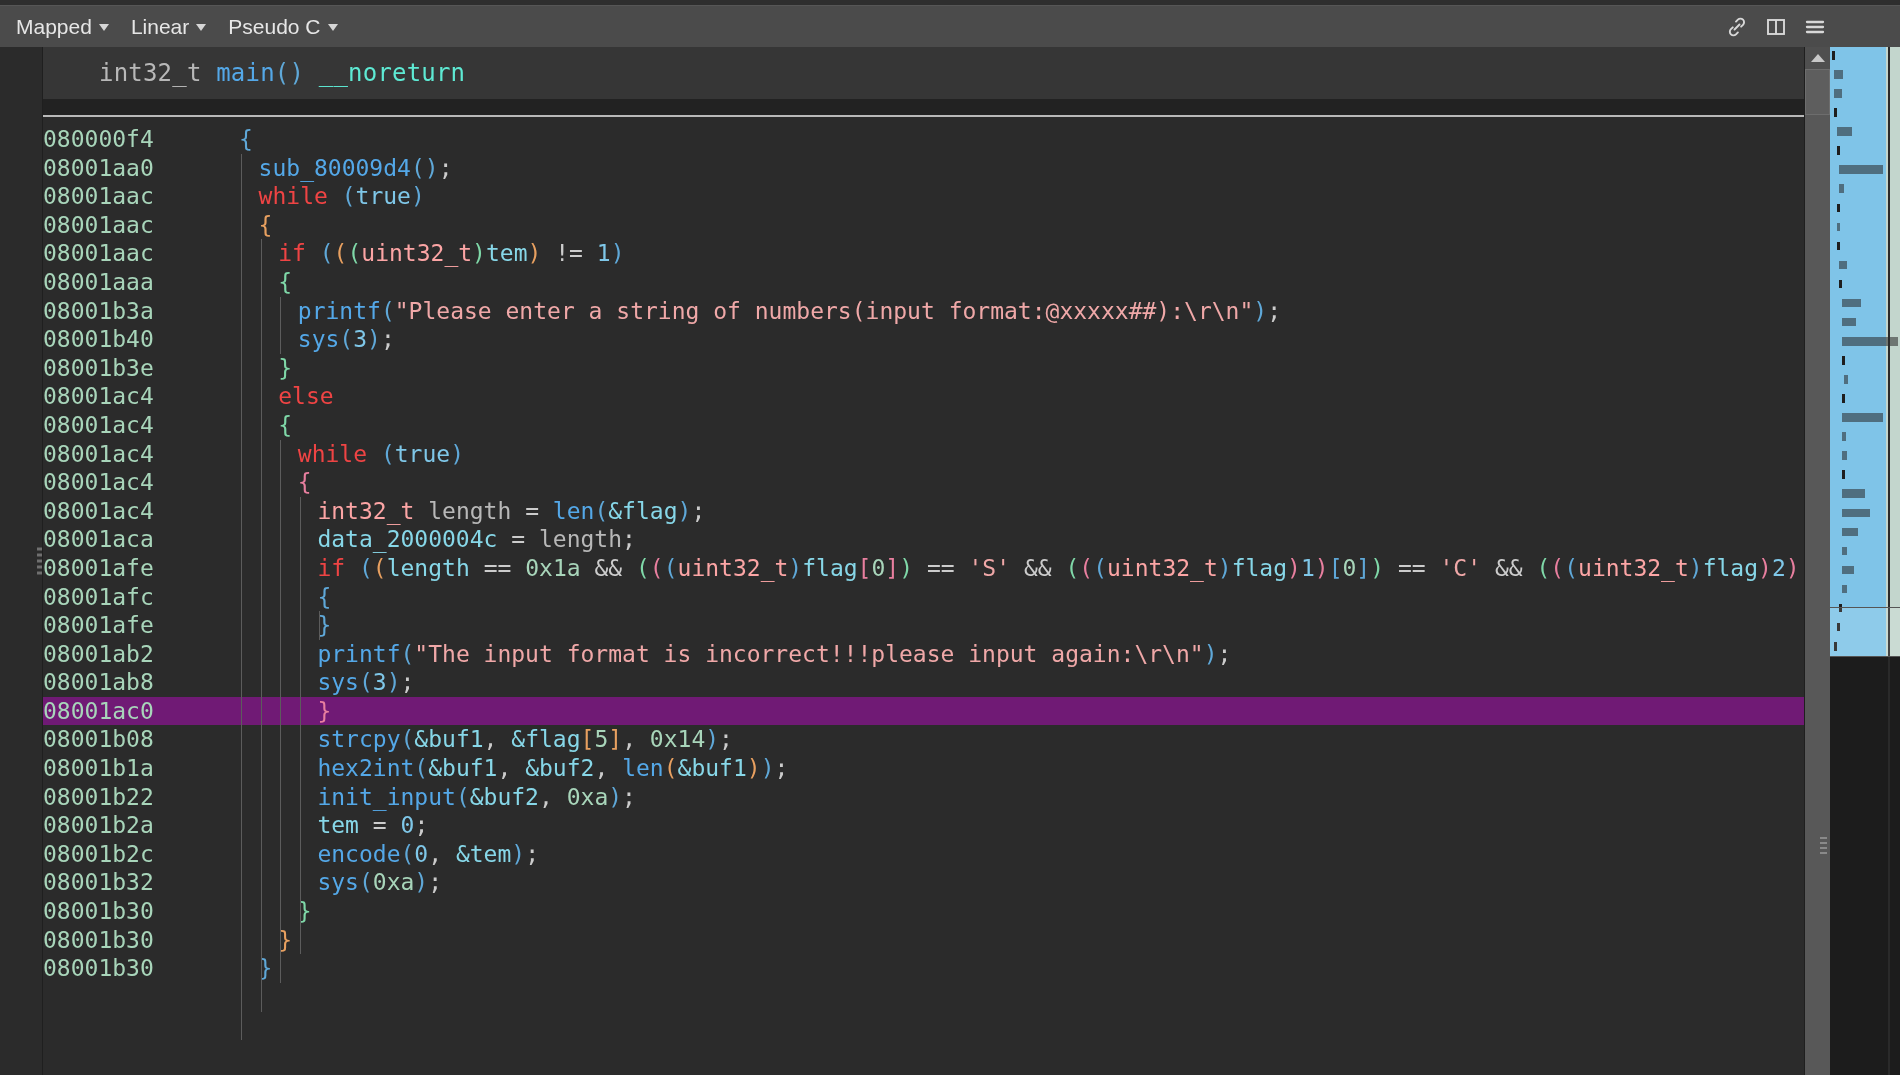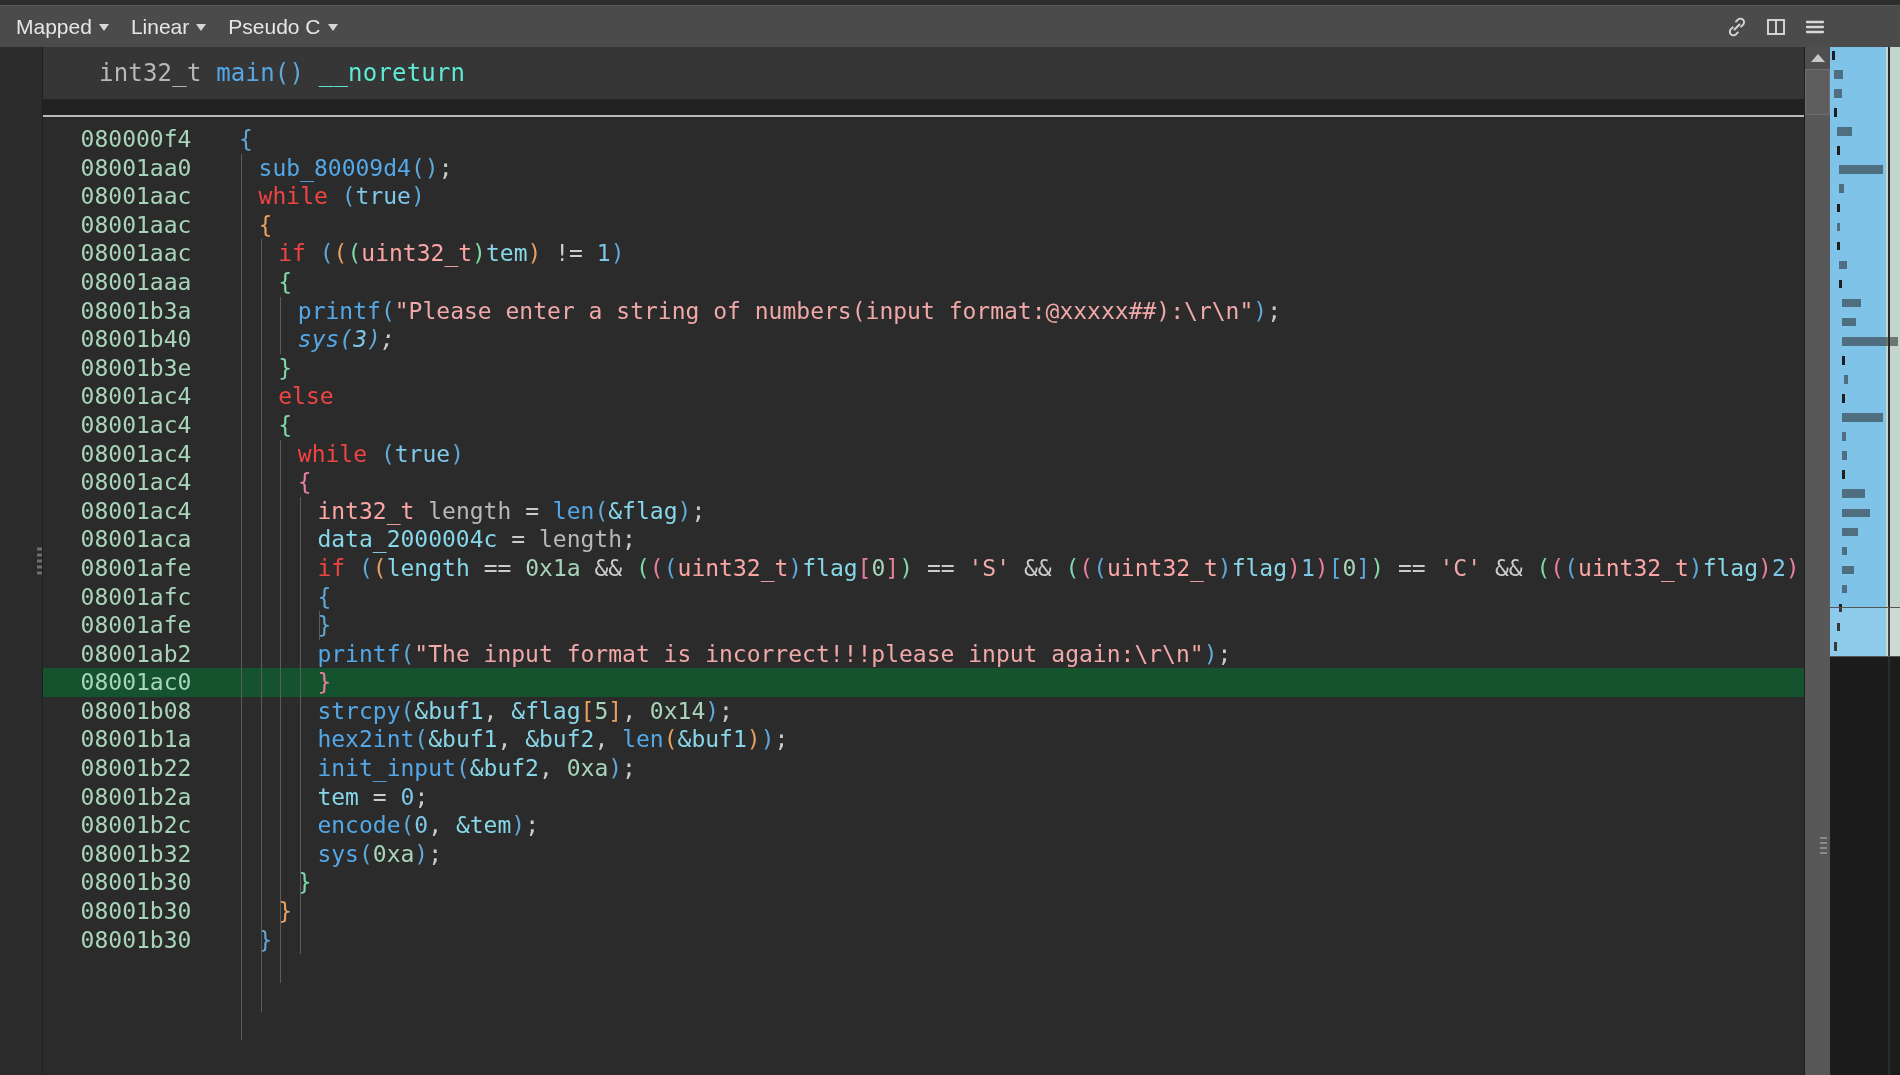--- a/index.html
+++ b/index.html
@@ -83,22 +83,22 @@
     padding-top: 8px;
   }
   .code-line {
     position: relative;
     height: 28.6px;
     line-height: 28.6px;
     font-size: 23px;
     white-space: pre;
     letter-spacing: 0px;
   }
-  .code-line.hl { background: #14532d; }
-  .addr { display: inline-block; width: 186px; text-align: center; color: #a8d5ba; }
+  .code-line.hl { background: #701a75; }
+  .addr { display: inline-block; width: 186px; text-align: left; color: #a8d5ba; }
   .gut { display: inline-block; width: 10px; }
 
   
   .t-key   { color: #ef4444; }
   .t-fn    { color: #54a8e8; }
   .t-type  { color: #fca5a5; }
   .t-type2 { color: #b8b8b8; }
   .t-var   { color: #87d7e8; }
   .t-num   { color: #a8d5ba; }
   .t-num2  { color: #7fc7e8; }
@@ -220,32 +220,33 @@
       <div class="sig-rule"></div>
 
       <div class="code-viewport" id="code-viewport">
           <div class="code-line"><span class="addr">080000f4</span><span class="gut"></span><span style="padding-left: 0px;"><span class="b0">{</span></span></div>
           <div class="code-line"><span class="addr">08001aa0</span><span class="gut"></span><span style="padding-left: 19.6px;"><span class="t-fn">sub_80009d4</span><span class="p0">(</span><span class="p0">)</span><span class="t-punct">;</span></span></div>
           <div class="code-line"><span class="addr">08001aac</span><span class="gut"></span><span style="padding-left: 19.6px;"><span class="t-key">while</span> <span class="p0">(</span><span class="t-num2">true</span><span class="p0">)</span></span></div>
           <div class="code-line"><span class="addr">08001aac</span><span class="gut"></span><span style="padding-left: 19.6px;"><span class="b1">{</span></span></div>
           <div class="code-line"><span class="addr">08001aac</span><span class="gut"></span><span style="padding-left: 39.2px;"><span class="t-key">if</span> <span class="p0">(</span><span class="p1">(</span><span class="p2">(</span><span class="t-type">uint32_t</span><span class="p2">)</span><span class="t-var">tem</span><span class="p1">)</span> <span class="t-punct">!=</span> <span class="t-num2">1</span><span class="p0">)</span></span></div>
           <div class="code-line"><span class="addr">08001aaa</span><span class="gut"></span><span style="padding-left: 39.2px;"><span class="b2">{</span></span></div>
           <div class="code-line"><span class="addr">08001b3a</span><span class="gut"></span><span style="padding-left: 58.8px;"><span class="t-fn">printf</span><span class="p0">(</span><span class="t-str">"Please enter a string of numbers(input format:@xxxxx##):\r\n"</span><span class="p0">)</span><span class="t-punct">;</span></span></div>
-          <div class="code-line"><span class="addr">08001b40</span><span class="gut"></span><span style="padding-left: 58.8px; font-style: italic;"><span class="t-fn">sys</span><span class="p0">(</span><span class="t-num2">3</span><span class="p0">)</span><span class="t-punct">;</span></span></div>
+          <div class="code-line"><span class="addr">08001b40</span><span class="gut"></span><span style="padding-left: 58.8px;"><span class="t-fn">sys</span><span class="p0">(</span><span class="t-num2">3</span><span class="p0">)</span><span class="t-punct">;</span></span></div>
           <div class="code-line"><span class="addr">08001b3e</span><span class="gut"></span><span style="padding-left: 39.2px;"><span class="b2">}</span></span></div>
           <div class="code-line"><span class="addr">08001ac4</span><span class="gut"></span><span style="padding-left: 39.2px;"><span class="t-key">else</span></span></div>
           <div class="code-line"><span class="addr">08001ac4</span><span class="gut"></span><span style="padding-left: 39.2px;"><span class="b2">{</span></span></div>
           <div class="code-line"><span class="addr">08001ac4</span><span class="gut"></span><span style="padding-left: 58.8px;"><span class="t-key">while</span> <span class="p0">(</span><span class="t-num2">true</span><span class="p0">)</span></span></div>
           <div class="code-line"><span class="addr">08001ac4</span><span class="gut"></span><span style="padding-left: 58.8px;"><span class="b3">{</span></span></div>
           <div class="code-line"><span class="addr">08001ac4</span><span class="gut"></span><span style="padding-left: 78.4px;"><span class="t-type">int32_t</span> <span class="t-type2">length</span> <span class="t-punct">=</span> <span class="t-fn">len</span><span class="p0">(</span><span class="t-var">&amp;flag</span><span class="p0">)</span><span class="t-punct">;</span></span></div>
           <div class="code-line"><span class="addr">08001aca</span><span class="gut"></span><span style="padding-left: 78.4px;"><span class="t-var">data_2000004c</span> <span class="t-punct">=</span> <span class="t-type2">length</span><span class="t-punct">;</span></span></div>
           <div class="code-line"><span class="addr">08001afe</span><span class="gut"></span><span style="padding-left: 78.4px;"><span class="t-key">if</span> <span class="p0">(</span><span class="p1">(</span><span class="t-var">length</span> <span class="t-punct">==</span> <span class="t-num">0x1a</span> <span class="t-punct">&amp;&amp;</span> <span class="p2">(</span><span class="p3">(</span><span class="p0">(</span><span class="t-type">uint32_t</span><span class="p0">)</span><span class="t-var">flag</span><span class="p3">[</span><span class="t-num">0</span><span class="p3">]</span><span class="p2">)</span> <span class="t-punct">==</span> <span class="t-str">'S'</span> <span class="t-punct">&amp;&amp;</span> <span class="p2">(</span><span class="p3">(</span><span class="p0">(</span><span class="t-type">uint32_t</span><span class="p0">)</span><span class="t-var">flag</span><span class="p3">)</span><span class="t-num2">1</span><span class="p3">)</span><span class="p0">[</span><span class="t-num">0</span><span class="p0">]</span><span class="p2">)</span> <span class="t-punct">==</span> <span class="t-str">'C'</span> <span class="t-punct">&amp;&amp;</span> <span class="p2">(</span><span class="p3">(</span><span class="p0">(</span><span class="t-type">uint32_t</span><span class="p0">)</span><span class="t-var">flag</span><span class="p3">)</span><span class="t-num2">2</span><span class="p3">)</span><span class="p0">[</span><span class="t-num">0</span><span class="p0">]</span></span></div>
           <div class="code-line"><span class="addr">08001afc</span><span class="gut"></span><span style="padding-left: 78.4px;"><span class="b0">{</span></span></div>
           <div class="code-line"><span class="addr">08001afe</span><span class="gut"></span><span style="padding-left: 78.4px;"><span class="b0">}</span></span></div>
           <div class="code-line"><span class="addr">08001ab2</span><span class="gut"></span><span style="padding-left: 78.4px;"><span class="t-fn">printf</span><span class="p0">(</span><span class="t-str">"The input format is incorrect!!!please input again:\r\n"</span><span class="p0">)</span><span class="t-punct">;</span></span></div>
+          <div class="code-line"><span class="addr">08001ab8</span><span class="gut"></span><span style="padding-left: 78.4px;"><span class="t-fn">sys</span><span class="p0">(</span><span class="t-num2">3</span><span class="p0">)</span><span class="t-punct">;</span></span></div>
           <div class="code-line hl"><span class="addr">08001ac0</span><span class="gut"></span><span style="padding-left: 78.4px;"><span class="b3">}</span></span></div>
           <div class="code-line"><span class="addr">08001b08</span><span class="gut"></span><span style="padding-left: 78.4px;"><span class="t-fn">strcpy</span><span class="p0">(</span><span class="t-var">&amp;buf1</span><span class="t-punct">,</span> <span class="t-var">&amp;flag</span><span class="p1">[</span><span class="t-num">5</span><span class="p1">]</span><span class="t-punct">,</span> <span class="t-num">0x14</span><span class="p0">)</span><span class="t-punct">;</span></span></div>
           <div class="code-line"><span class="addr">08001b1a</span><span class="gut"></span><span style="padding-left: 78.4px;"><span class="t-fn">hex2int</span><span class="p0">(</span><span class="t-var">&amp;buf1</span><span class="t-punct">,</span> <span class="t-var">&amp;buf2</span><span class="t-punct">,</span> <span class="t-fn">len</span><span class="p1">(</span><span class="t-var">&amp;buf1</span><span class="p1">)</span><span class="p0">)</span><span class="t-punct">;</span></span></div>
           <div class="code-line"><span class="addr">08001b22</span><span class="gut"></span><span style="padding-left: 78.4px;"><span class="t-fn">init_input</span><span class="p0">(</span><span class="t-var">&amp;buf2</span><span class="t-punct">,</span> <span class="t-num">0xa</span><span class="p0">)</span><span class="t-punct">;</span></span></div>
           <div class="code-line"><span class="addr">08001b2a</span><span class="gut"></span><span style="padding-left: 78.4px;"><span class="t-var">tem</span> <span class="t-punct">=</span> <span class="t-num2">0</span><span class="t-punct">;</span></span></div>
           <div class="code-line"><span class="addr">08001b2c</span><span class="gut"></span><span style="padding-left: 78.4px;"><span class="t-fn">encode</span><span class="p0">(</span><span class="t-num2">0</span><span class="t-punct">,</span> <span class="t-var">&amp;tem</span><span class="p0">)</span><span class="t-punct">;</span></span></div>
           <div class="code-line"><span class="addr">08001b32</span><span class="gut"></span><span style="padding-left: 78.4px;"><span class="t-fn">sys</span><span class="p0">(</span><span class="t-num">0xa</span><span class="p0">)</span><span class="t-punct">;</span></span></div>
           <div class="code-line"><span class="addr">08001b30</span><span class="gut"></span><span style="padding-left: 58.8px;"><span class="b2">}</span></span></div>
           <div class="code-line"><span class="addr">08001b30</span><span class="gut"></span><span style="padding-left: 39.2px;"><span class="b1">}</span></span></div>
           <div class="code-line"><span class="addr">08001b30</span><span class="gut"></span><span style="padding-left: 19.6px;"><span class="b0">}</span></span></div>

